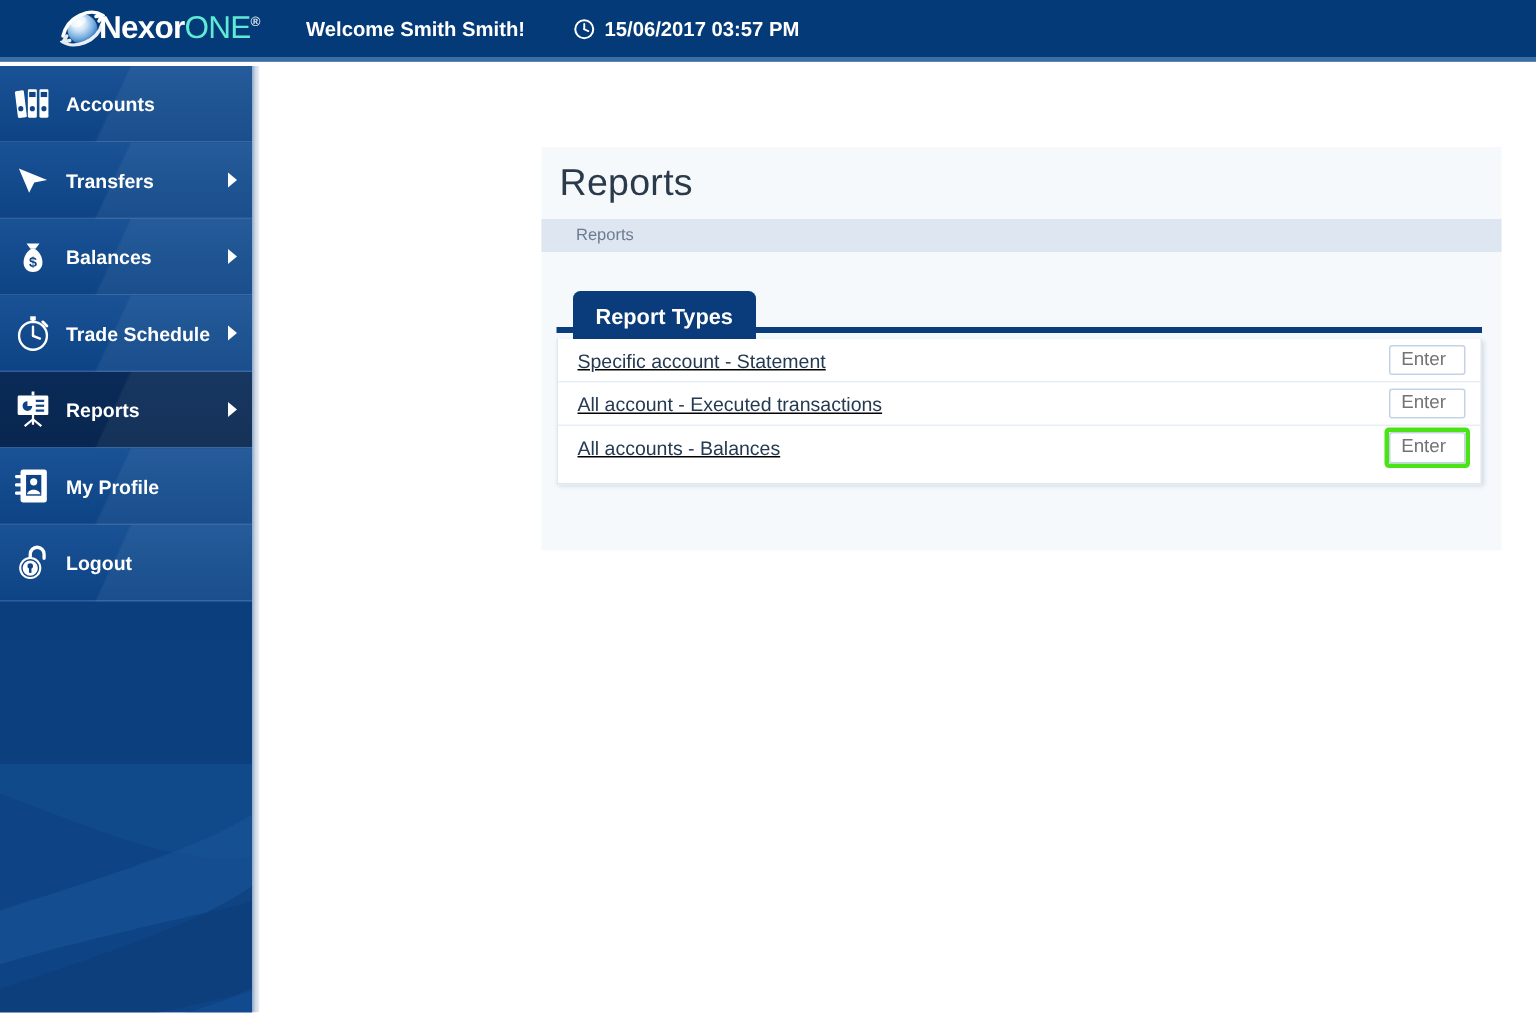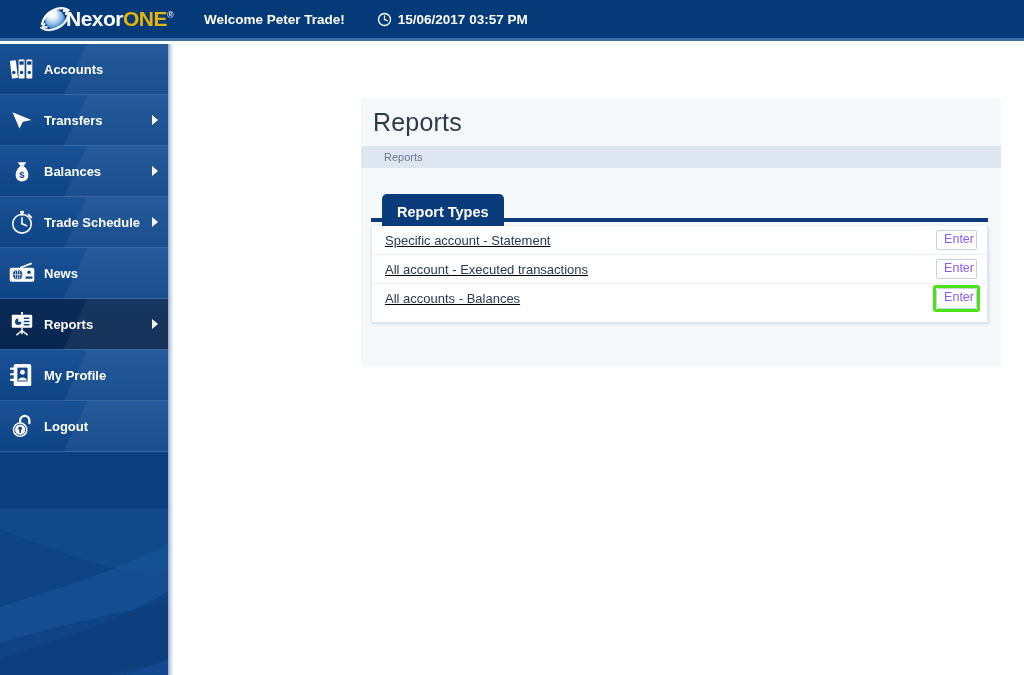--- a/index.html
+++ b/index.html
@@ -24,21 +24,21 @@
   }
   .logo-sphere {
     position: absolute; left: 40px; top: 5px; width: 30px; height: 30px;
   }
   #logo-text {
     position: absolute; left: 66px; top: 8px;
     font-size: 21px; font-weight: bold; letter-spacing: -0.5px;
     white-space: nowrap;
   }
   #logo-text .nx { color: #ffffff; }
-  #logo-text .one { color: #eab308; font-weight: bold; }
+  #logo-text .one { color: #5eead4; font-weight: normal; }
   #logo-text .reg { color: #dce7f3; font-size: 9px; vertical-align: super; }
 
   #welcome {
     color: #ffffff; font-size: 13.5px; font-weight: bold;
     margin-left: 14px; white-space: nowrap;
   }
   #datetime-wrap {
     display: flex; align-items: center; margin-left: 32px;
     color: #ffffff; font-size: 13.5px; font-weight: bold;
   }
@@ -145,25 +145,25 @@
     border-bottom: 1px solid #e7eef6;
     padding: 0 7px 0 13px;
     text-decoration: underline;
   }
   .report-row:last-child { border-bottom: none; }
   .report-label {
     font-size: 13px; color: #243a52; flex: 1; white-space: nowrap;
   }
   .enter-btn {
     font-family: "Liberation Sans", sans-serif;
-    font-size: 12.5px; color: #8b5cf6;
+    font-size: 12.5px; color: #737373;
     background: #ffffff;
     border: 1px solid #c3d3e6;
     border-radius: 2px;
-    padding: 2px 2px 3px 7px;
+    padding: 2px 12px 3px 7px;
     line-height: 1.1;
     cursor: pointer;
   }
   .btn-highlight {
     display: inline-block;
     border: 3px solid #4ae316;
     border-radius: 3px;
     padding: 0px;
     line-height: 0;
   }
@@ -189,21 +189,21 @@
         <circle cx="30" cy="31" r="20" fill="url(#sph)"></circle>
         <ellipse cx="24" cy="21" rx="11" ry="7" fill="#ffffff" opacity="0.55" transform="rotate(-20 24 21)"></ellipse>
         <path d="M4 40 C10 14, 40 2, 56 12 L48 14 M56 12 L52 20" stroke="#ffffff" stroke-width="4.5" fill="none" stroke-linecap="round"></path>
         <path d="M56 24 C50 48, 18 58, 4 48 L13 46 M4 48 L9 40" stroke="#ffffff" stroke-width="4.5" fill="none" stroke-linecap="round" opacity="0.9"></path>
       </svg>
       <div id="logo-text">
         <span class="nx">Nexor</span><span class="one">ONE</span><span class="reg">®</span>
       </div>
     </div>
 
-    <div id="welcome">Welcome Peter Trade!</div>
+    <div id="welcome">Welcome Smith Smith!</div>
 
     <div id="datetime-wrap">
       <span id="clock-icon">
         <svg width="15" height="15" viewBox="0 0 20 20">
           <circle cx="10" cy="10" r="8" stroke="#ffffff" stroke-width="1.8" fill="none"></circle>
           <line x1="10" y1="10" x2="10" y2="5.2" stroke="#ffffff" stroke-width="1.7" stroke-linecap="round"></line>
           <line x1="10" y1="10" x2="13.6" y2="11.6" stroke="#ffffff" stroke-width="1.7" stroke-linecap="round"></line>
         </svg>
       </span>
       <span id="datetime">15/06/2017 03:57 PM</span>
@@ -267,38 +267,20 @@
           <line x1="14" y1="4.5" x2="14" y2="7" stroke="#ffffff" stroke-width="2"></line>
           <line x1="14" y1="16" x2="14" y2="9.5" stroke="#ffffff" stroke-width="1.7" stroke-linecap="round"></line>
           <line x1="14" y1="16" x2="19" y2="18" stroke="#ffffff" stroke-width="1.7" stroke-linecap="round"></line>
           <line x1="21" y1="6" x2="24" y2="9" stroke="#ffffff" stroke-width="2" stroke-linecap="round"></line>
         </svg>
       </div>
       <span class="nav-label">Trade Schedule</span>
       <span class="nav-arrow"></span>
     </div>
 
-    <div class="nav-item">
-      <div class="sheen"></div>
-      <div class="nav-icon">
-        <svg width="28" height="24" viewBox="0 0 32 26">
-          <line x1="14" y1="7" x2="27" y2="2" stroke="#ffffff" stroke-width="2"></line>
-          <rect x="2" y="7" width="28" height="16" rx="2" fill="#ffffff"></rect>
-          <circle cx="11" cy="15" r="5.5" fill="#0e4486"></circle>
-          <g stroke="#ffffff" stroke-width="0.8">
-            <line x1="5.5" y1="15" x2="16.5" y2="15"></line>
-            <line x1="11" y1="9.5" x2="11" y2="20.5"></line>
-            <ellipse cx="11" cy="15" rx="2.6" ry="5.5" fill="none"></ellipse>
-          </g>
-          <circle cx="24" cy="12" r="2" fill="#0e4486"></circle>
-          <rect x="20" y="17" width="8" height="2.5" fill="#0e4486"></rect>
-        </svg>
-      </div>
-      <span class="nav-label">News</span>
-    </div>
 
     <div class="nav-item active">
       <div class="sheen"></div>
       <div class="nav-icon">
         <svg width="26" height="26" viewBox="0 0 28 28">
           <line x1="14" y1="1" x2="14" y2="4" stroke="#ffffff" stroke-width="2"></line>
           <rect x="3" y="4" width="22" height="14" rx="1" fill="#ffffff"></rect>
           <g fill="#0e4486">
             <path d="M10 8 A3.5 3.5 0 1 0 13.5 11.5 L10 11.5 Z"></path>
             <rect x="16" y="7" width="6" height="1.6"></rect>

